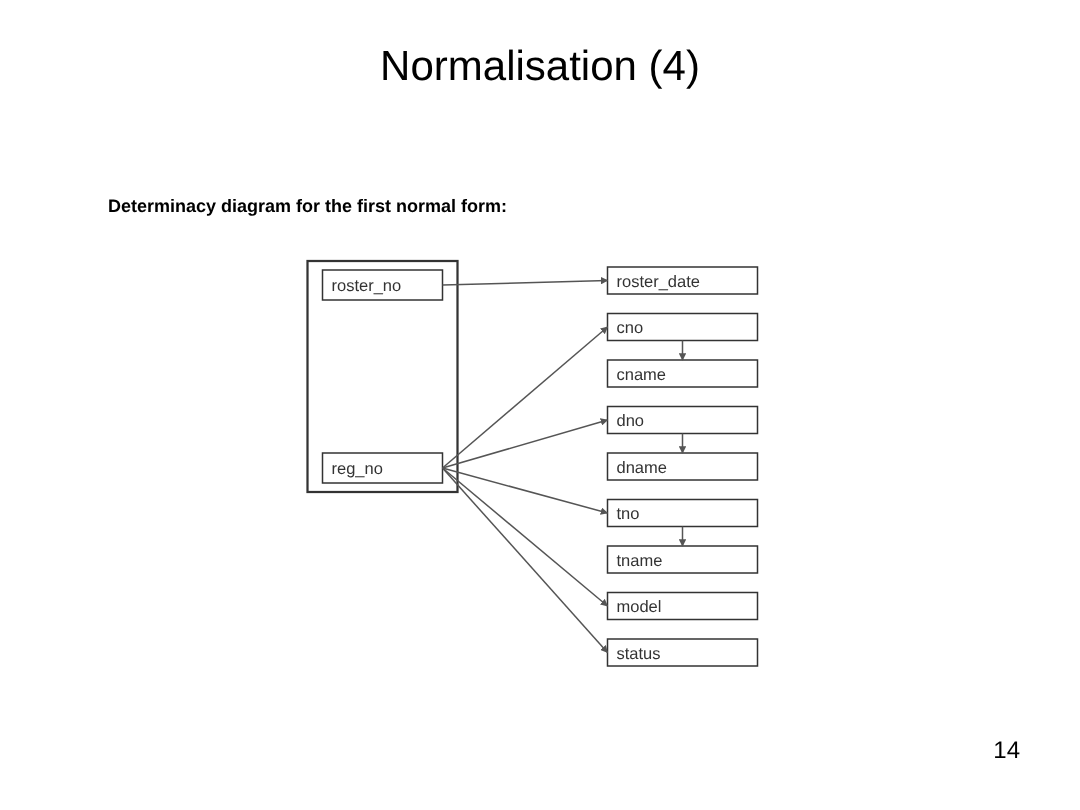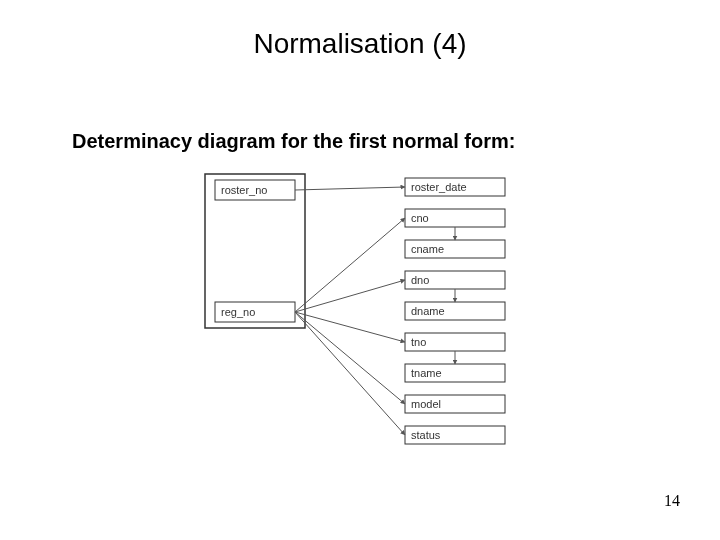--- a/index.html
+++ b/index.html
@@ -23,36 +23,35 @@
     left: 0;
     width: 720px;
     text-align: center;
     font-size: 28px;
     font-weight: 400;
   }
   .subtitle {
     position: absolute;
     top: 130px;
     left: 72px;
-    font-size: 20px;
+    font-size: 12px;
     font-weight: 700;
   }
   .diagram {
     position: absolute;
     top: 170px;
     left: 195px;
     width: 400px;
     height: 320px;
   }
   .page-num {
     position: absolute;
     right: 40px;
     bottom: 30px;
     font-size: 16px;
-    font-family: Liberation Serif, serif;
   }
   .nodebox {
     font-family: "Verdana", "Geneva", sans-serif;
     font-size: 11px;
     fill: #333;
   }
 </style>
 </head>
 <body>
 

